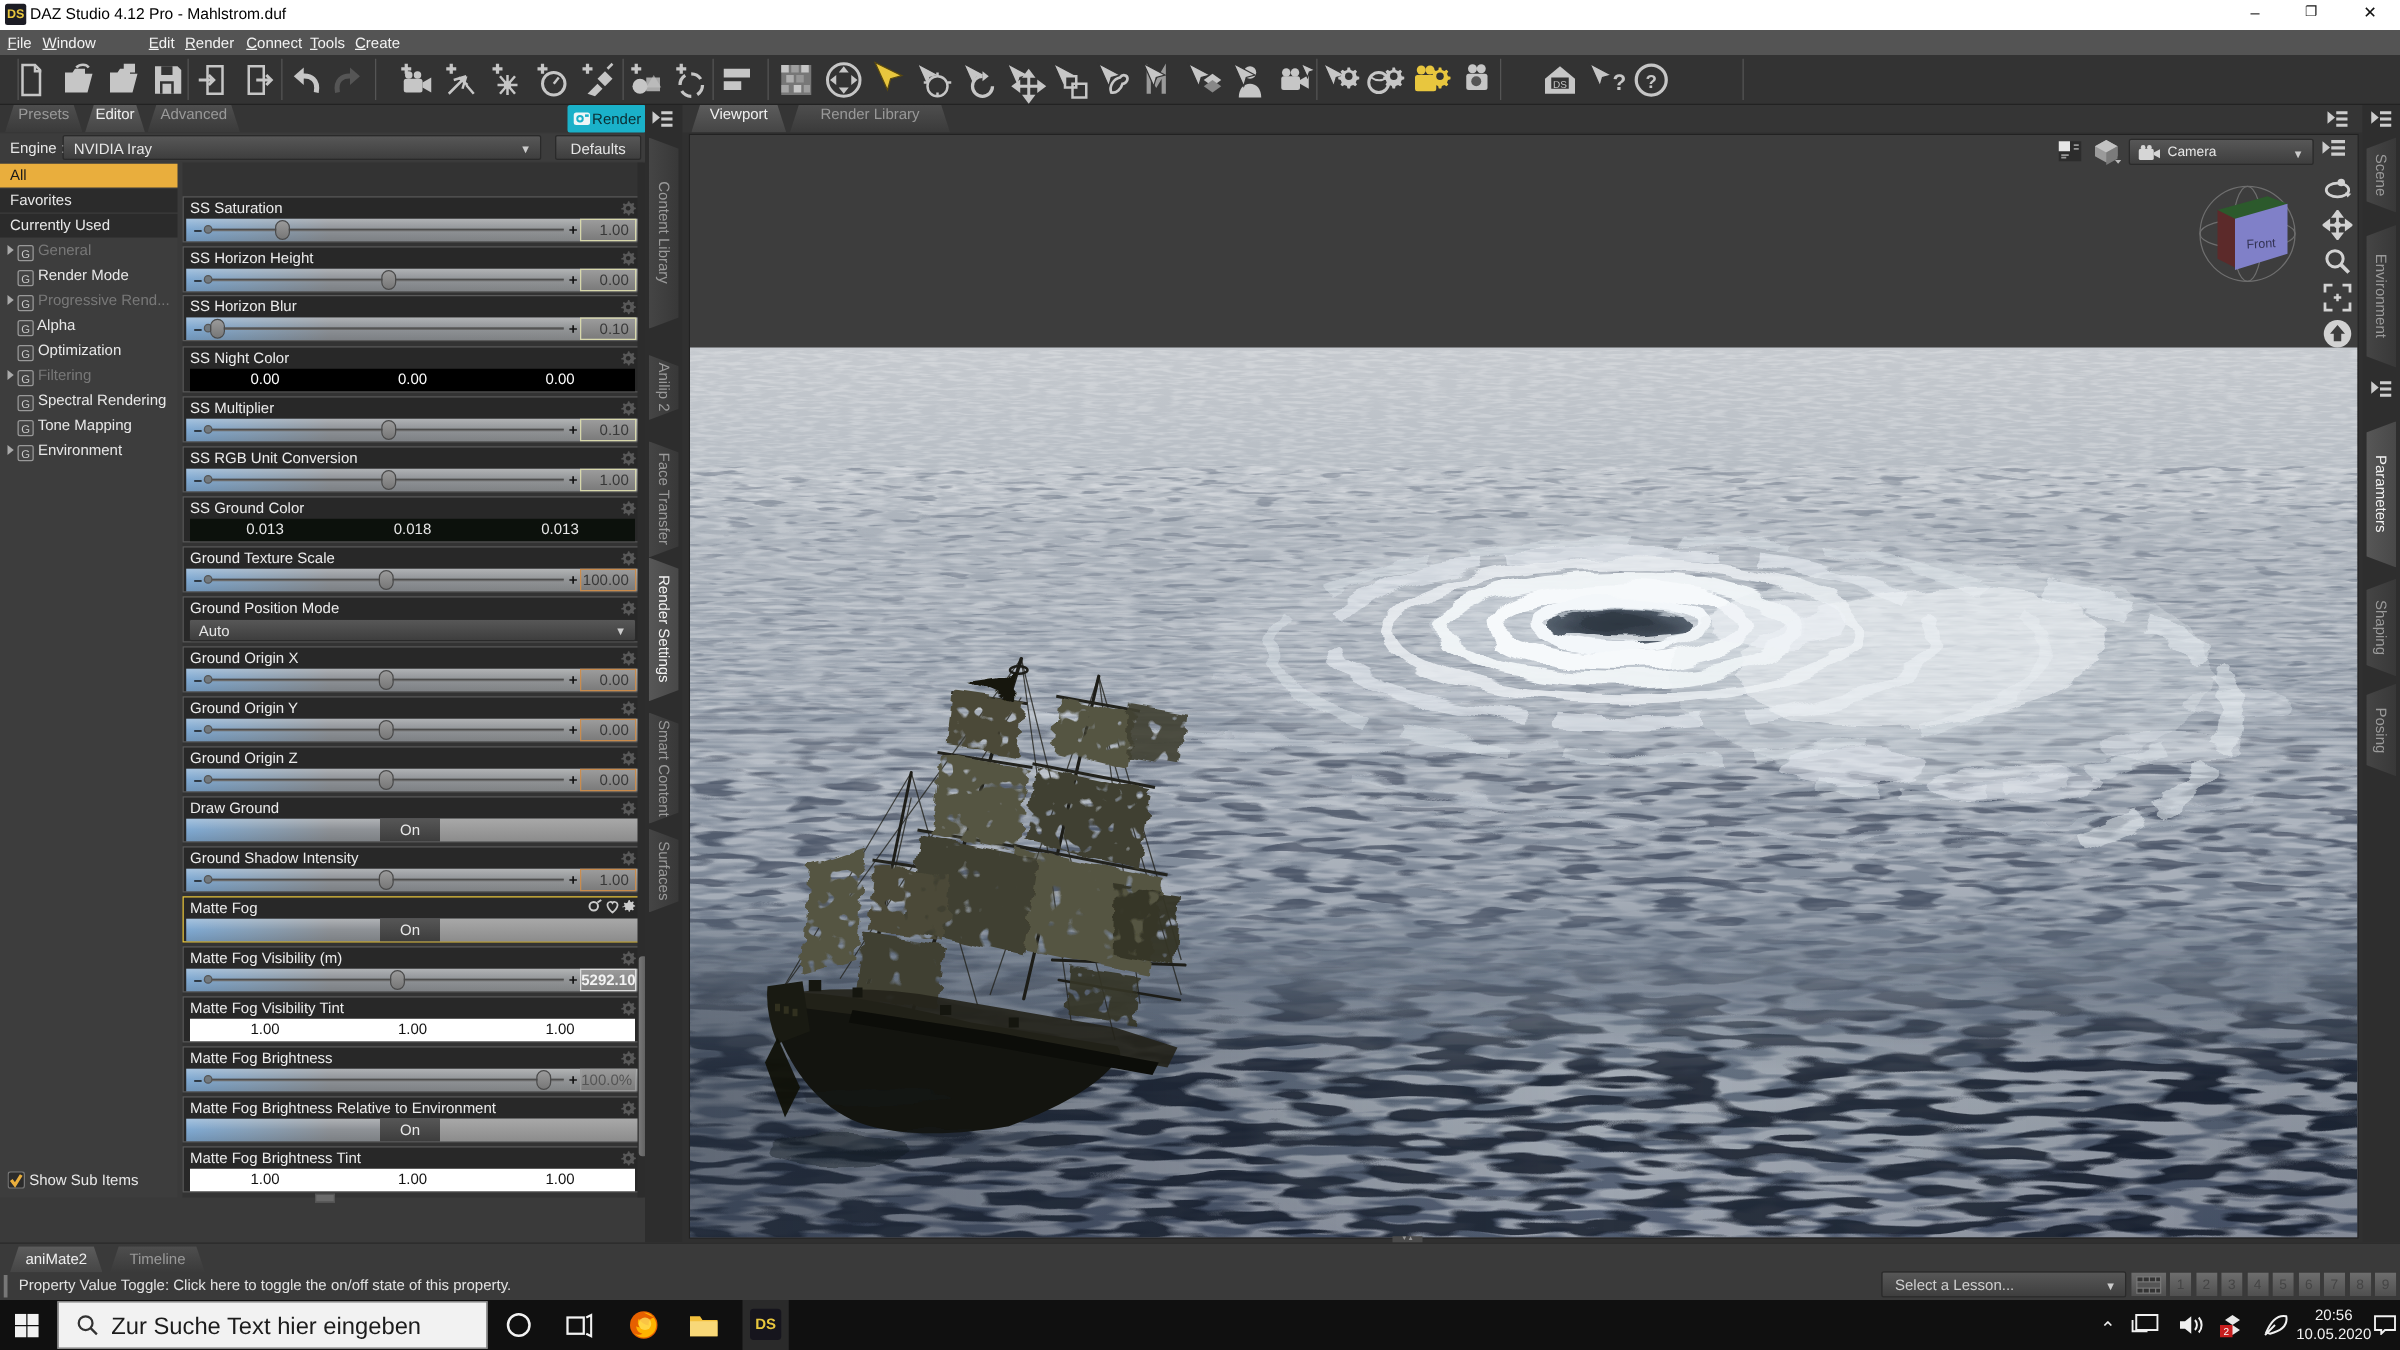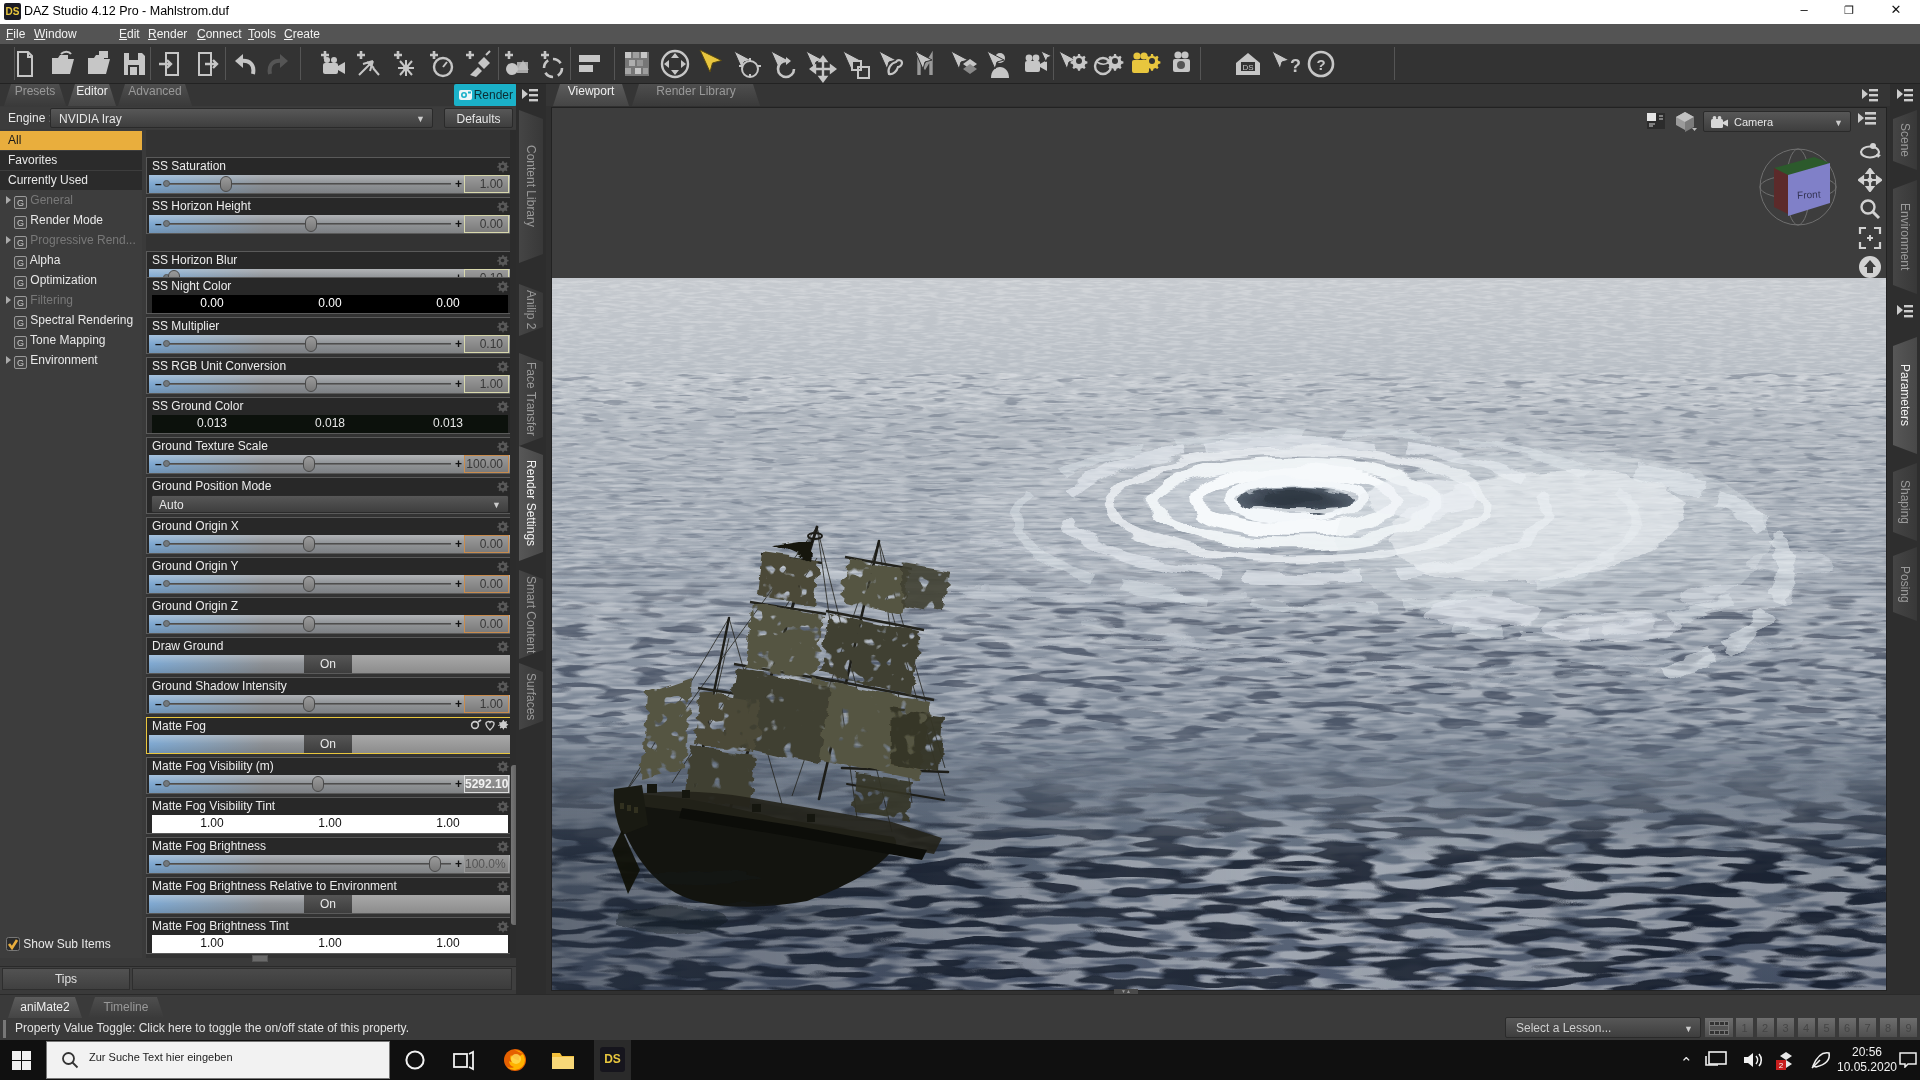--- a/index.html
+++ b/index.html
@@ -320,24 +320,20 @@
         <div class="srow  " style="top:141px;padding-left:4px;"><span style="display:inline-block;width:10px;"></span><span class="gbox">G</span> Optimization</div>
         <div class="srow  dis" style="top:161px;padding-left:4px;"><span class="tri"></span><span class="gbox">G</span> Filtering</div>
         <div class="srow  " style="top:181px;padding-left:4px;"><span style="display:inline-block;width:10px;"></span><span class="gbox">G</span> Spectral Rendering</div>
         <div class="srow  " style="top:201px;padding-left:4px;"><span style="display:inline-block;width:10px;"></span><span class="gbox">G</span> Tone Mapping</div>
         <div class="srow  " style="top:221px;padding-left:4px;"><span class="tri"></span><span class="gbox">G</span> Environment</div>
       </div>
       <div class="abs" style="left:6px;top:853px;width:140px;height:18px;font-size:12px;color:#e8e8e8;"><svg width="14" height="14" viewBox="0 0 14 14" style="vertical-align:-3px;">
           <rect x="0.5" y="0.5" width="13" height="13" rx="2" fill="#2b2b2b" stroke="#777"></rect>
           <path d="M3 7l3 4 5-8" stroke="#e9ae3d" stroke-width="2.6" fill="none"></path>
         </svg> Show Sub Items</div>
-      <div class="abs" style="left:0px;top:882px;width:516px;height:24px;background:#3f3f3f;border-top:1px solid #2a2a2a;">
-        <div class="abs" style="left:2px;top:1px;width:128px;height:22px;background:linear-gradient(180deg,#525252,#404040);border:1px solid #2e2e2e;color:#e0e0e0;font-size:12px;text-align:center;line-height:21px;">Tips</div>
-        <div class="abs" style="left:132px;top:1px;width:380px;height:22px;background:linear-gradient(180deg,#4a4a4a,#3c3c3c);border:1px solid #2e2e2e;"></div>
-      </div>
       <div id="props">
         <div class="blk" style="top:27px;">
           <div class="lbl">SS Saturation</div>
           <svg width="13" height="13" viewBox="0 0 13 13" style="position:absolute;right:4px;top:2px;">
             <path d="M6.5 1l1 0 .4 1.4 1.4.6 1.3-.8.9.9-.8 1.3.6 1.4 1.4.4v1l-1.4.4-.6 1.4.8 1.3-.9.9-1.3-.8-1.4.6-.4 1.4h-1l-.4-1.4-1.4-.6-1.3.8-.9-.9.8-1.3-.6-1.4L1 7.5v-1l1.4-.4.6-1.4-.8-1.3.9-.9 1.3.8 1.4-.6z" fill="#585858"></path>
             <circle cx="6.5" cy="6.5" r="1.8" fill="#282828"></circle>
           </svg>
           <div class="ctl">
             <div class="sldbg"></div>
             <div class="minus" style="left:6px;">–</div>
@@ -357,21 +353,21 @@
           <div class="ctl">
             <div class="sldbg"></div>
             <div class="minus" style="left:6px;">–</div>
             <div class="track" style="width:286px;"></div>
             <div class="tdot" style="left:14px;"></div>
             <div class="thumb" style="left:156px;"></div>
             <div class="plus" style="left:306px;">+</div>
             <div class="vbox" style="border:1px solid #d8d8ac;color:#383838;">0.00</div>
           </div>
         </div>
-        <div class="blk" style="top:121px;">
+        <div class="blk" style="top:106px;">
           <div class="lbl">SS Horizon Blur</div>
           <svg width="13" height="13" viewBox="0 0 13 13" style="position:absolute;right:4px;top:2px;">
             <path d="M6.5 1l1 0 .4 1.4 1.4.6 1.3-.8.9.9-.8 1.3.6 1.4 1.4.4v1l-1.4.4-.6 1.4.8 1.3-.9.9-1.3-.8-1.4.6-.4 1.4h-1l-.4-1.4-1.4-.6-1.3.8-.9-.9.8-1.3-.6-1.4L1 7.5v-1l1.4-.4.6-1.4-.8-1.3.9-.9 1.3.8 1.4-.6z" fill="#585858"></path>
             <circle cx="6.5" cy="6.5" r="1.8" fill="#282828"></circle>
           </svg>
           <div class="ctl">
             <div class="sldbg"></div>
             <div class="minus" style="left:6px;">–</div>
             <div class="track" style="width:286px;"></div>
             <div class="tdot" style="left:14px;"></div>
@@ -1017,21 +1013,21 @@
         <rect x="0" y="0" width="9" height="9" fill="#f2f2f2"></rect>
         <rect x="10" y="0" width="9" height="9" fill="#f2f2f2"></rect>
         <rect x="0" y="10" width="9" height="9" fill="#f2f2f2"></rect>
         <rect x="10" y="10" width="9" height="9" fill="#f2f2f2"></rect>
       </svg></div>
     <div id="searchbox">
       <svg width="18" height="18" viewBox="0 0 18 18" style="position:absolute;left:14px;top:9px;">
         <circle cx="7.5" cy="7.5" r="5.5" fill="none" stroke="#333" stroke-width="1.8"></circle>
         <path d="M11.5 11.5l5 5" stroke="#333" stroke-width="1.8"></path>
       </svg>
-      <span style="position:absolute;left:42px;top:9px;font-size:11px;color:#1c1c1c;">Zur Suche Text hier eingeben</span>
+      <span style="position:absolute;left:42px;top:9px;font-size:19px;color:#1c1c1c;">Zur Suche Text hier eingeben</span>
     </div>
     <div class="abs" style="left:404px;top:9px;"><svg width="22" height="22" viewBox="0 0 22 22" style="">
         <circle cx="11" cy="11" r="8.6" fill="none" stroke="#f2f2f2" stroke-width="2"></circle>
       </svg></div>
     <div class="abs" style="left:452px;top:9px;"><svg width="22" height="22" viewBox="0 0 22 22" style="">
         <rect x="2" y="5" width="13" height="13" fill="none" stroke="#f2f2f2" stroke-width="1.8"></rect>
         <path d="M17 5l4-2v17l-4-2" fill="none" stroke="#f2f2f2" stroke-width="1.8"></path>
       </svg></div>
     <div class="abs" style="left:503px;top:8px;"><svg width="24" height="24" viewBox="0 0 24 24" style="">
         <circle cx="12" cy="12" r="11" fill="#e66000"></circle>

